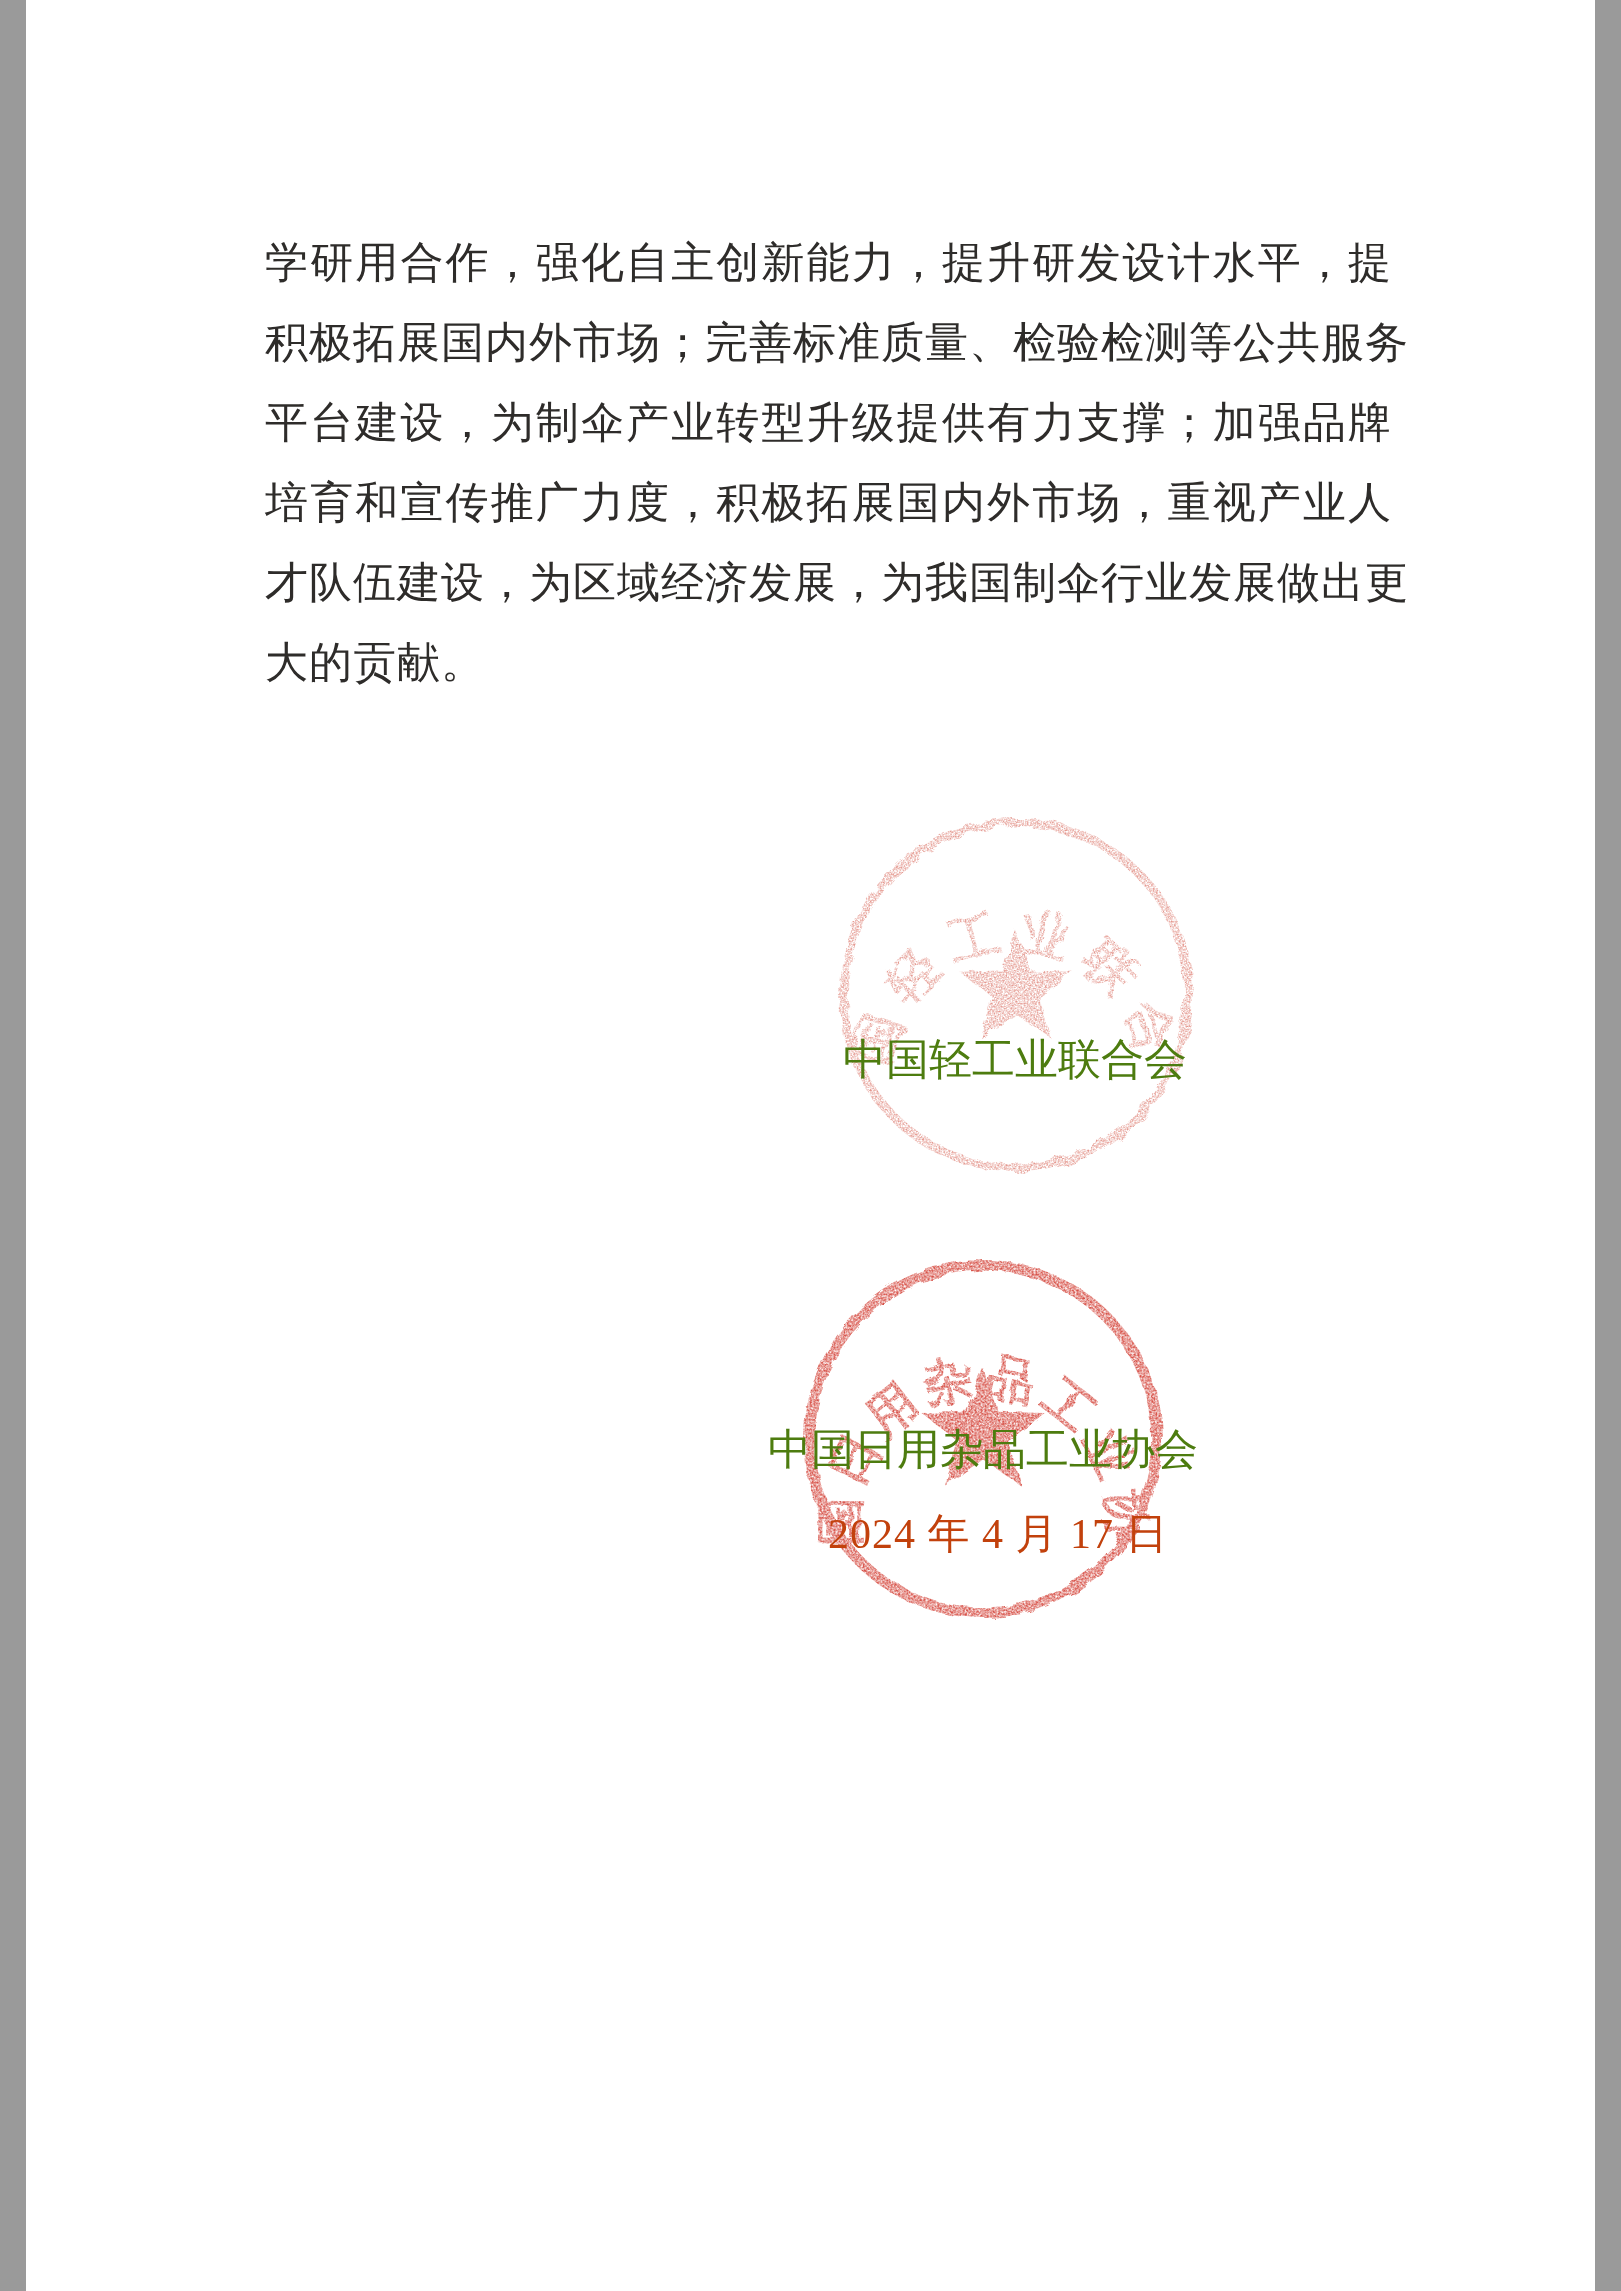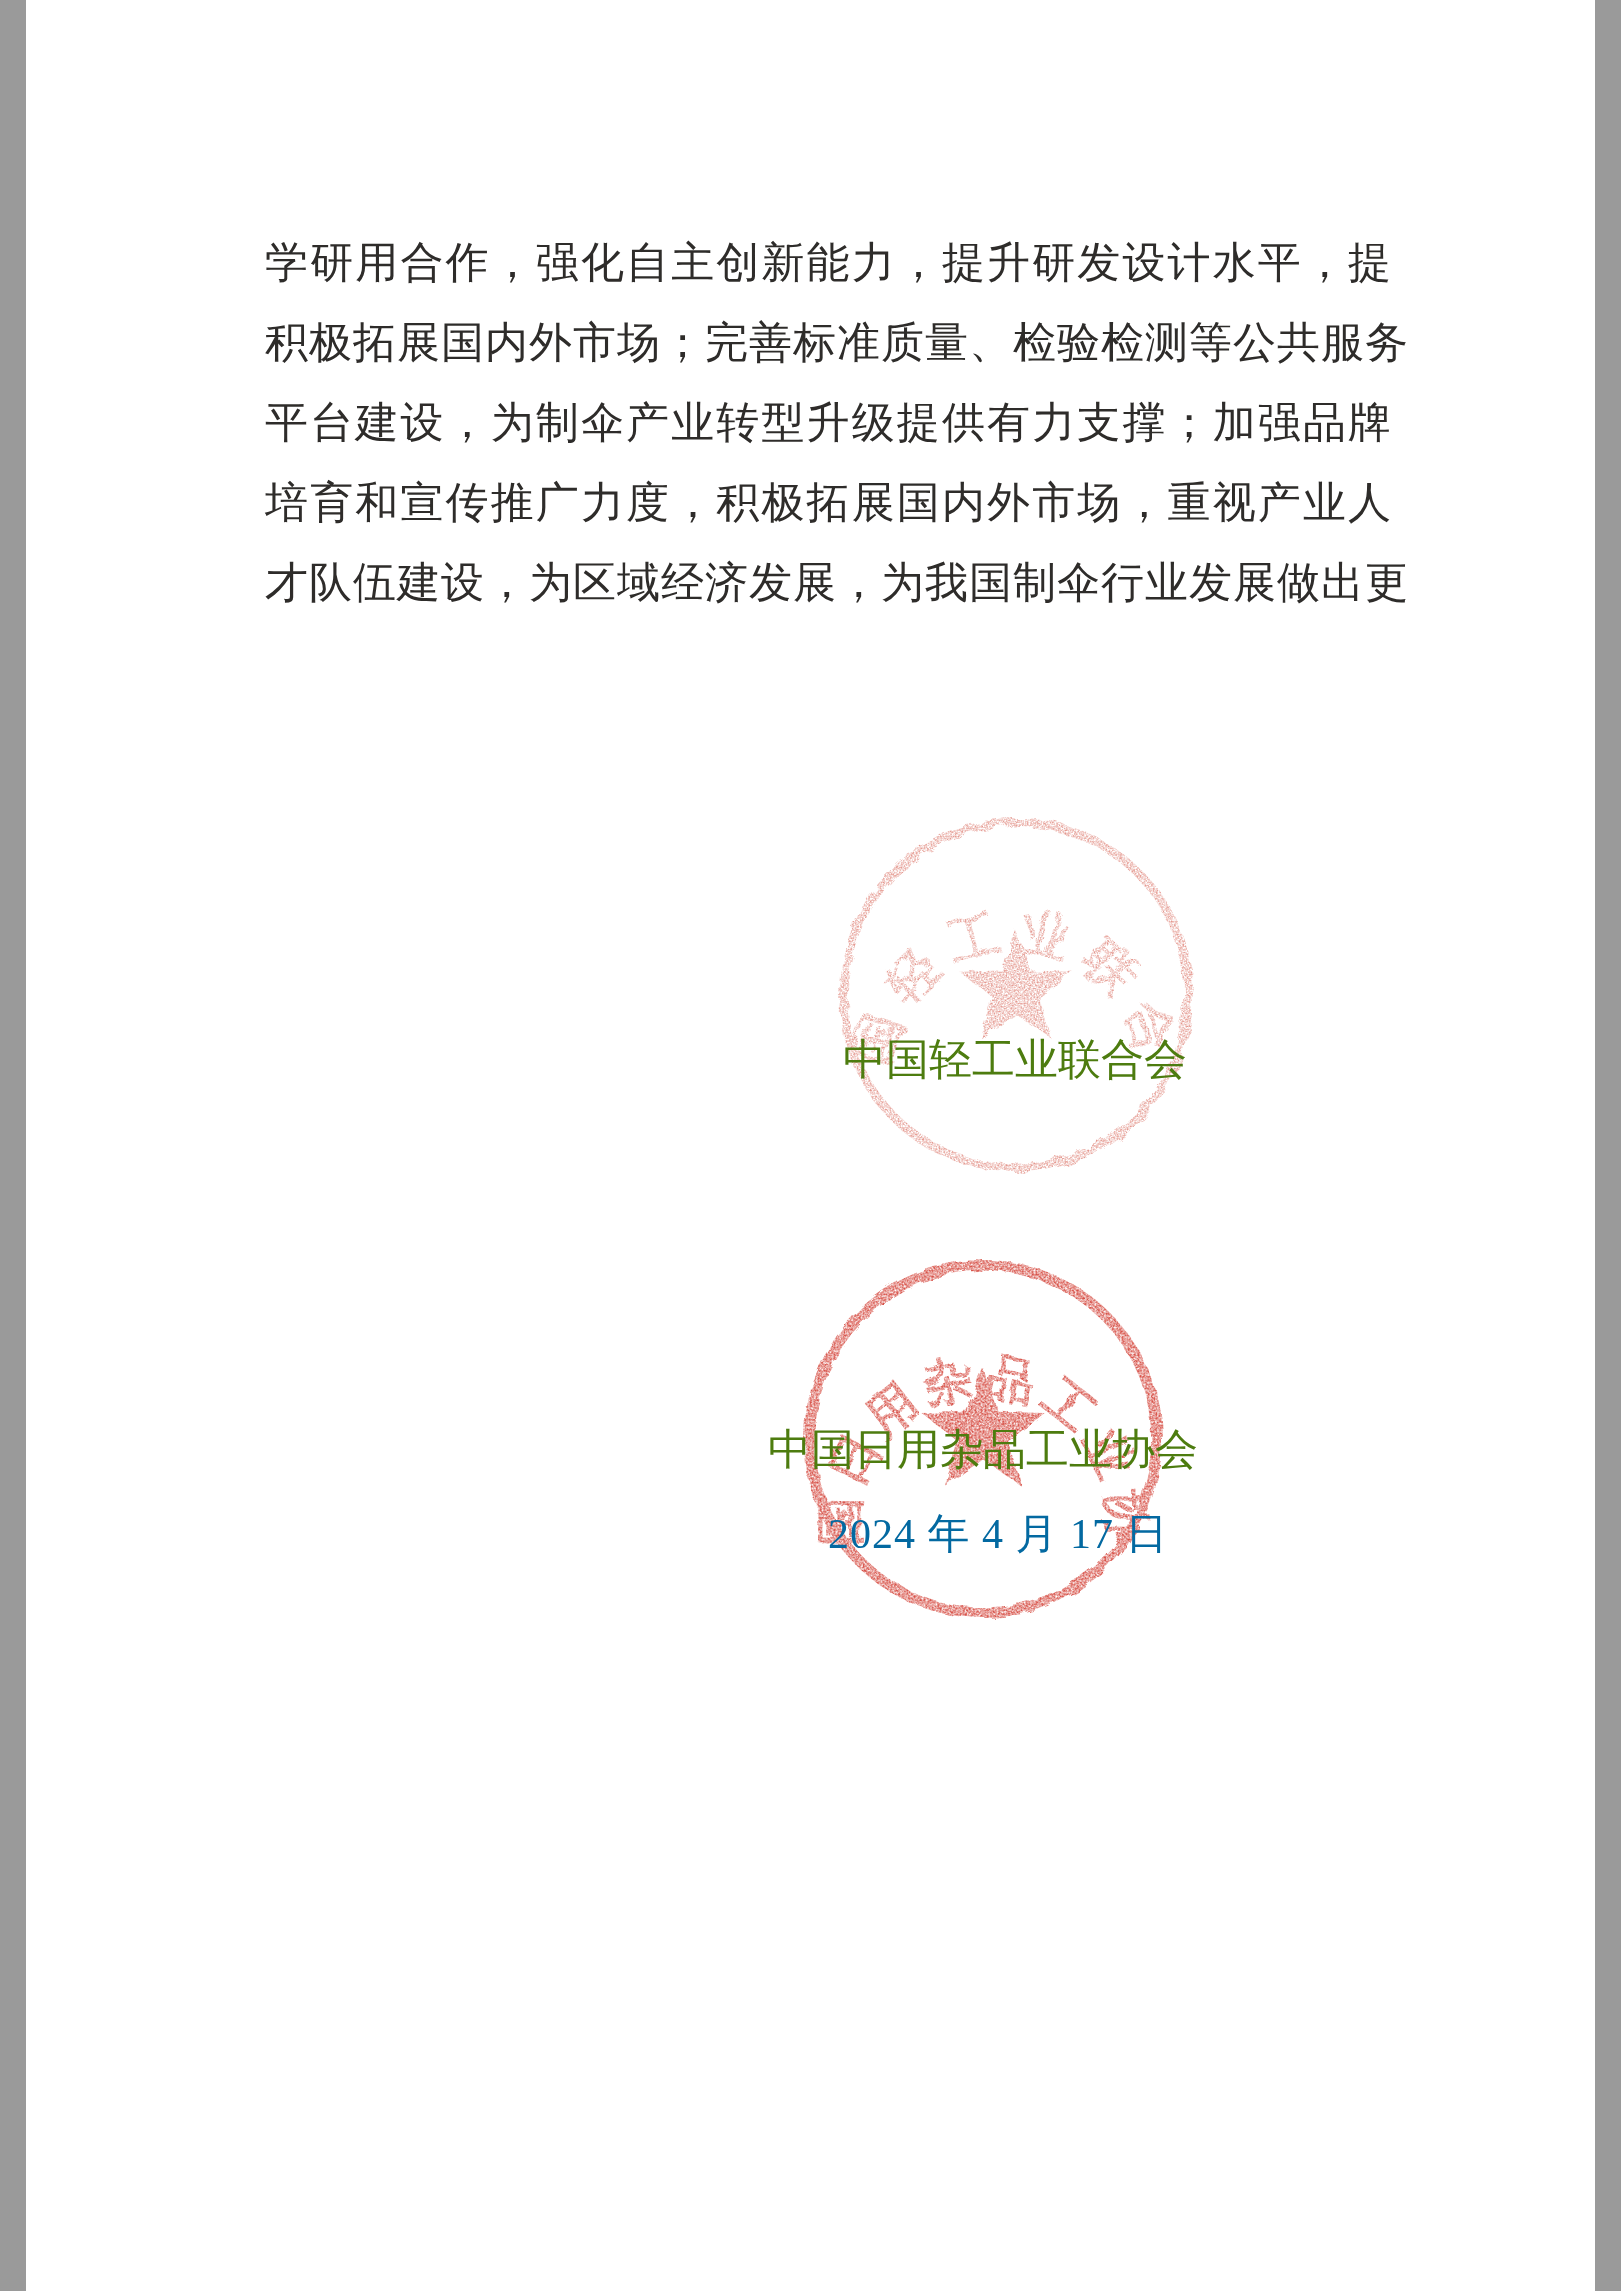--- a/index.html
+++ b/index.html
@@ -57,37 +57,38 @@
     font-size: 43px;
     white-space: nowrap;
     letter-spacing: 0px;
   }
   .caption-1 { left: 817px; top: 1031px; }
   .caption-2 { left: 742px; top: 1421px; }
   .date-line  {
     position: absolute;
     left: 802px;
     top: 1506px;
-    color: #0369a1;
+    color: #c2410c;
     font-size: 42px;
     white-space: nowrap;
     letter-spacing: 1px;
   }
 </style>
 </head>
 <body>
 
 <div class="page">
 
   <div class="body-text">
     <div class="line">学研用合作，强化自主创新能力，提升研发设计水平，提</div>
     <div class="line">积极拓展国内外市场；完善标准质量、检验检测等公共服务</div>
     <div class="line">平台建设，为制伞产业转型升级提供有力支撑；加强品牌</div>
     <div class="line">培育和宣传推广力度，积极拓展国内外市场，重视产业人</div>
     <div class="line">才队伍建设，为区域经济发展，为我国制伞行业发展做出更</div>
+    <div class="line last">大的贡献。</div>
   </div>
 
   <div class="seal seal-1">
     <svg viewBox="0 0 420 420">
       <defs>
         <filter id="stampA" x="-15%" y="-15%" width="130%" height="130%">
           <feTurbulence type="fractalNoise" baseFrequency="0.07" numOctaves="2" seed="4" result="warp"></feTurbulence>
           <feDisplacementMap in="SourceGraphic" in2="warp" scale="9" result="disp"></feDisplacementMap>
           <feTurbulence type="fractalNoise" baseFrequency="0.6" numOctaves="3" seed="11" result="grain"></feTurbulence>
           <feColorMatrix in="grain" type="matrix" values="0 0 0 0 0  0 0 0 0 0  0 0 0 0 0  0 0 0 1.9 -0.55" result="mask"></feColorMatrix>

